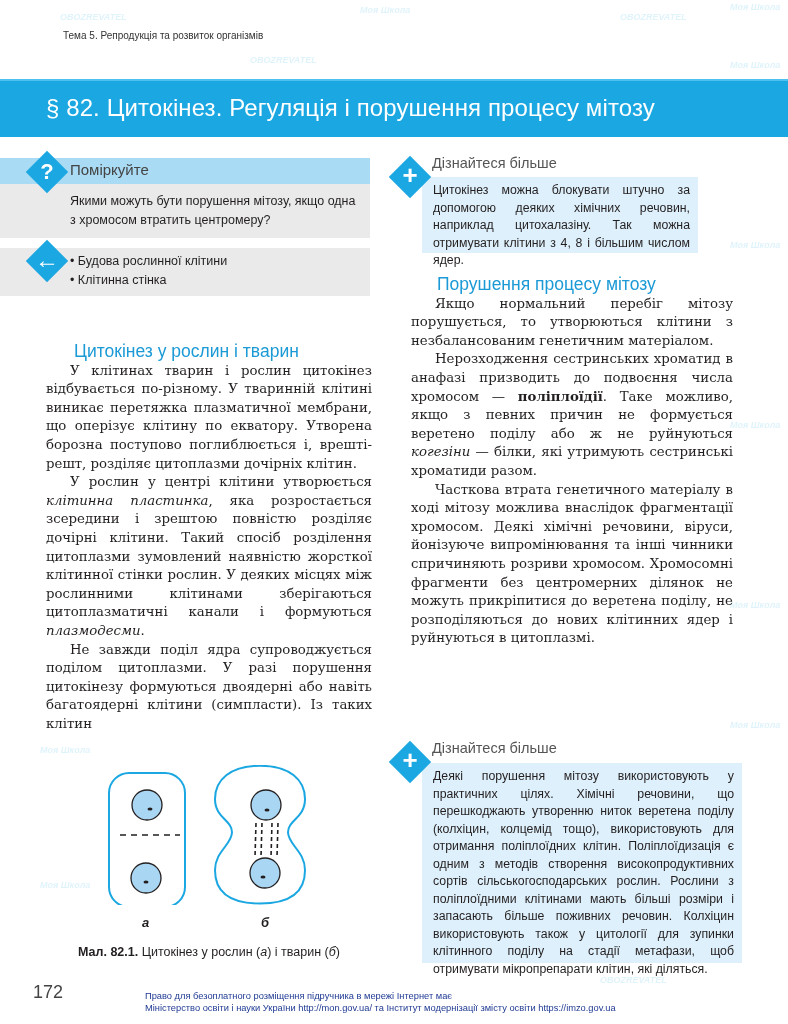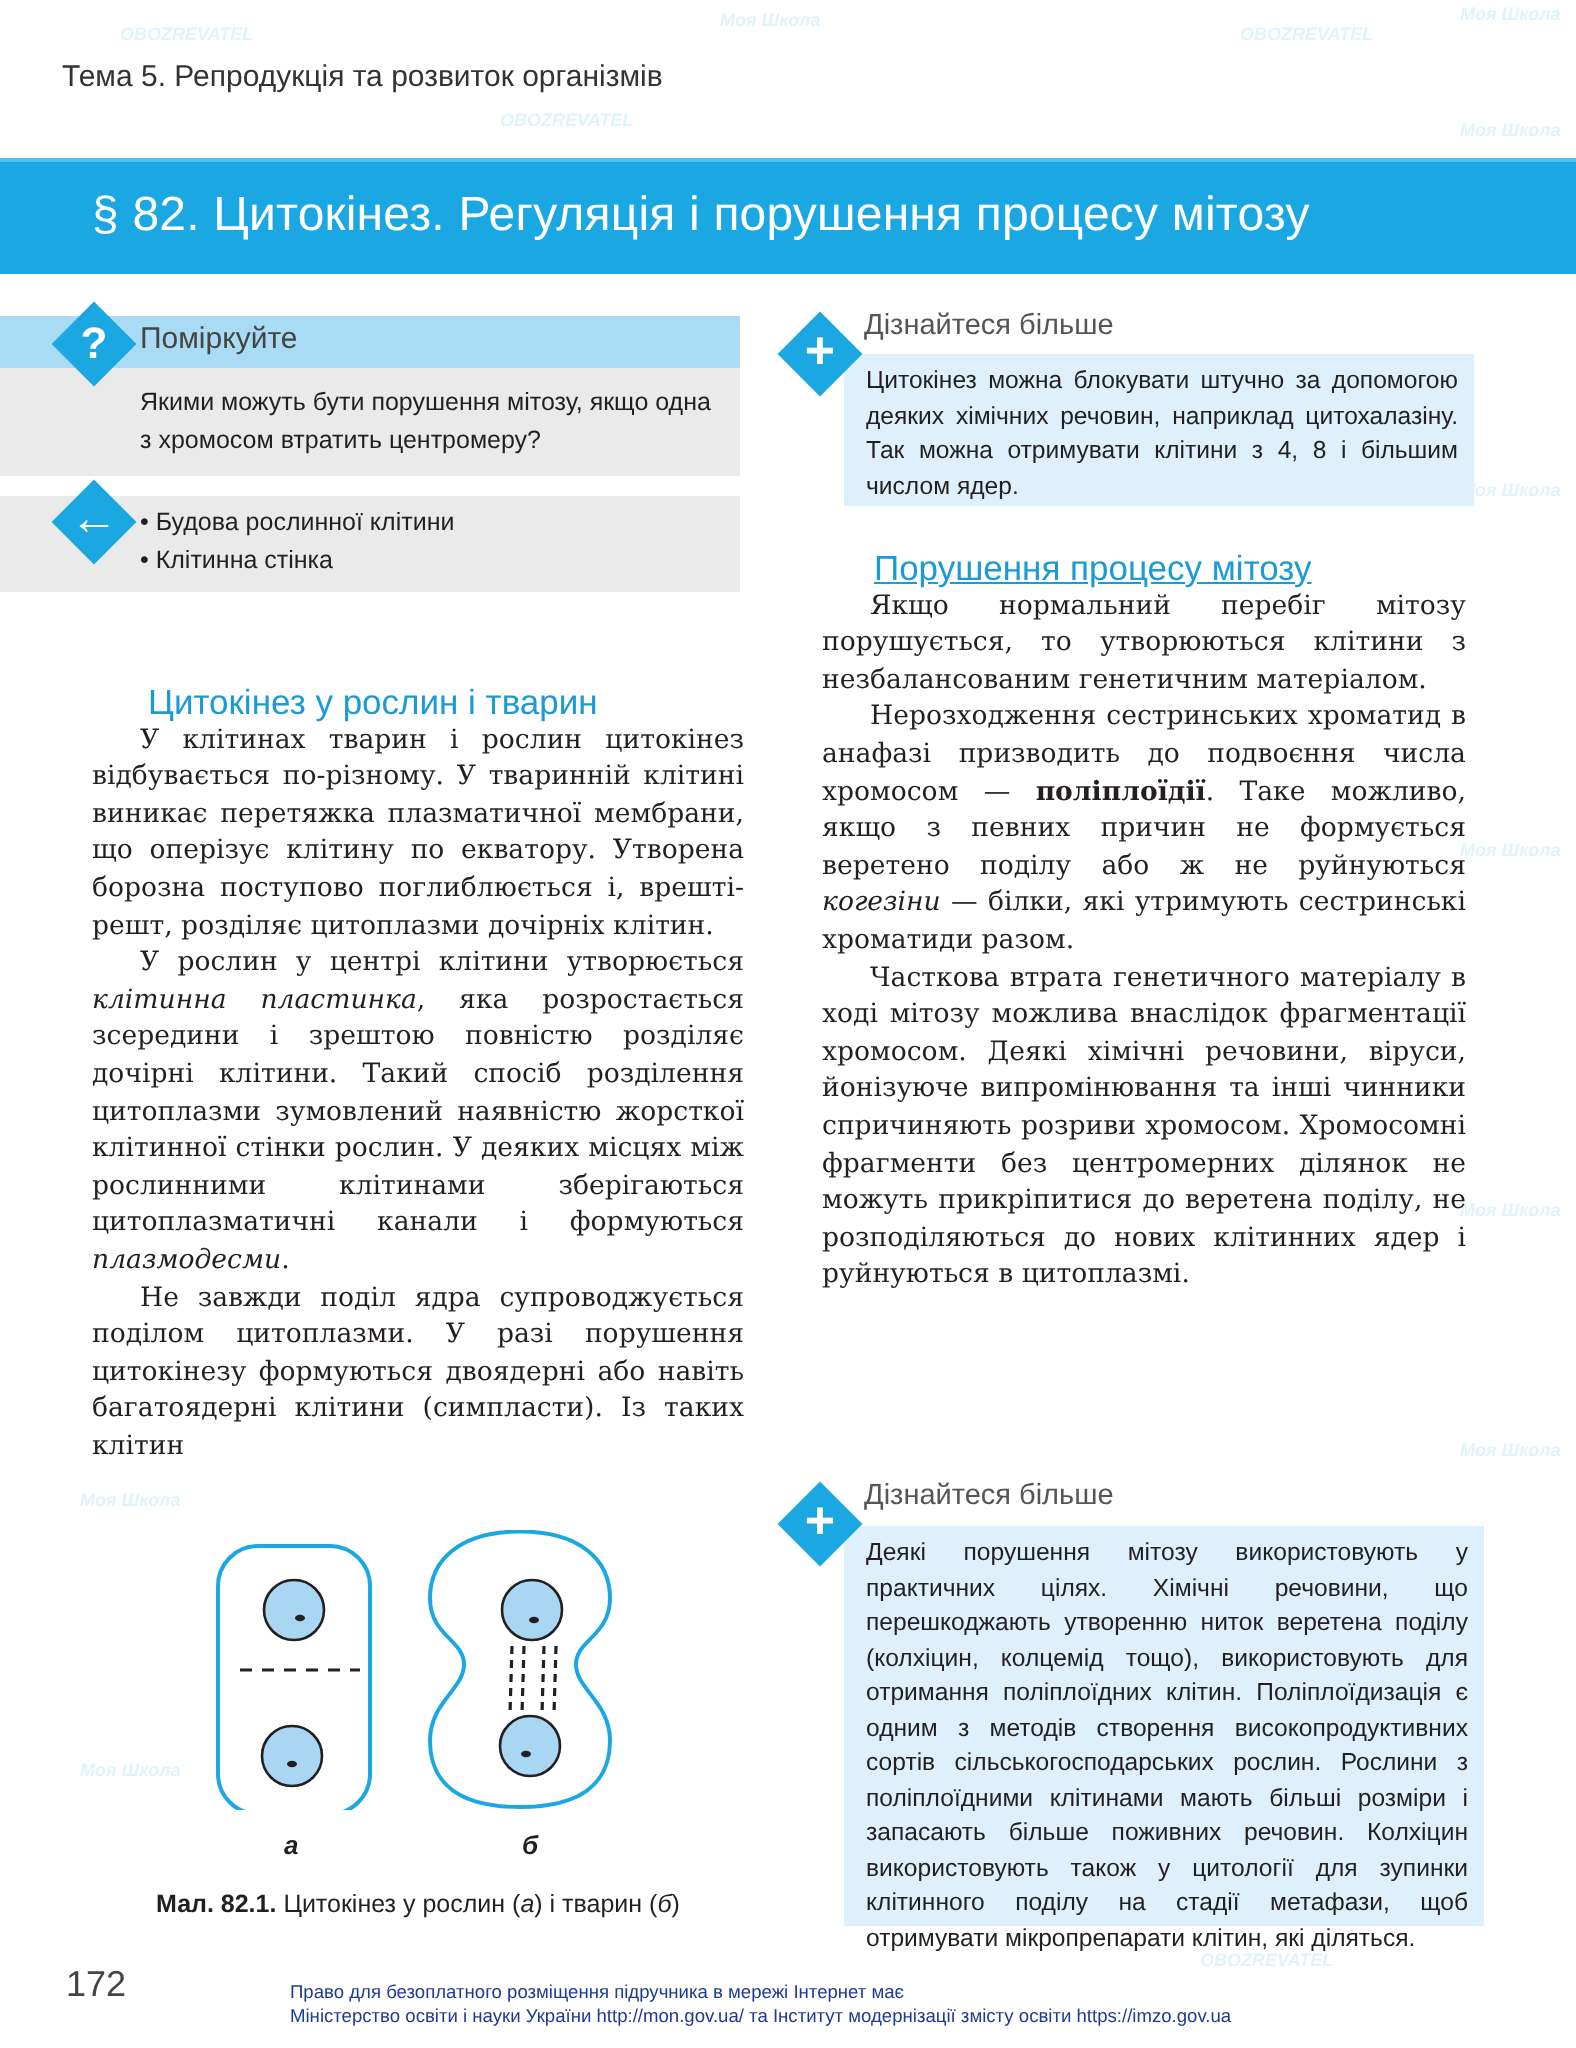--- a/index.html
+++ b/index.html
@@ -1,17 +1,17 @@
 <!DOCTYPE html>
 <html><head>
 <meta charset="utf-8">
 <style>
   * { box-sizing: border-box; margin: 0; padding: 0; }
   body { width: 788px; height: 1024px; background: #ffffff; position: relative; overflow: hidden; font-family: "DejaVu Serif", serif; color: #231f20; }
-  .topic { position: absolute; left: 31px; top: 30px; font-family: "Liberation Sans", sans-serif; font-size: 15px; color: #333; }
+  .topic { position: absolute; left: 63px; top: 30px; font-family: "Liberation Sans", sans-serif; font-size: 10px; color: #333; }
   .banner { position: absolute; left: 0; top: 79px; width: 788px; height: 58px; background: #1ba7e1; border-top: 2px solid #4cc0ee; }
   .banner h1 { position: absolute; left: 46px; top: 13px; font-family: "Liberation Sans", sans-serif; font-weight: normal; font-size: 24px; color: #ffffff; letter-spacing: 0.1px; text-align: center; }
 
   .side-box { position: absolute; left: 0; width: 370px; }
   .side-head { height: 26px; background: #a9dbf4; position: relative; }
   .side-head span { position: absolute; left: 70px; top: 3px; font-family: "Liberation Sans", sans-serif; font-size: 15px; color: #444; }
   .side-body { background: #eaeaea; padding: 8px 14px 9px 70px; font-family: "Liberation Sans", sans-serif; font-size: 12.5px; line-height: 19px; color: #231f20; }
   .diamond { position: absolute; width: 30px; height: 30px; background: #1ba7e1; transform: rotate(45deg); }
   .diamond-glyph { position: absolute; color: #fff; font-family: "Liberation Sans", sans-serif; font-weight: bold; text-align: center; width: 44px; }
 
@@ -71,36 +71,36 @@
   <div class="side-body" style="height:48px;padding-top:4px;">
     <div>• <span>Будова рослинної клітини</span></div>
     <div>• <span>Клітинна стінка</span></div>
   </div>
 </div>
 <div class="diamond" style="left:32px;top:246px;"></div>
 <div class="diamond-glyph" style="left:25px;top:246px;font-size:24px;font-weight:normal;">←</div>
 
 <div class="learn" style="top:150px;">
   <div class="learn-title" style="left:22px;top:5px;">Дізнайтеся більше</div>
-  <div class="learn-body" style="left:12px;top:27px;width:315px;height:76px;padding:5px 8px 6px 11px;">
+  <div class="learn-body" style="left:12px;top:27px;width:276px;height:76px;padding:5px 8px 6px 11px;">
     <div>Цитокінез можна блокувати штучно за допомогою деяких хімічних речовин, наприклад цитохалазіну. Так можна отримувати клітини з 4, 8 і більшим числом ядер.</div>
   </div>
 </div>
 <div class="diamond" style="left:395px;top:162px;"></div>
 <div class="diamond-glyph" style="left:388px;top:160px;font-size:26px;">+</div>
 
 <div class="col" style="left:46px;top:342px;width:326px;">
   <p class="sec-title" style="padding-left:28px;">Цитокінез у рослин і тварин</p>
   <p>У клітинах тварин і рослин цитокінез відбувається по-різному. У тваринній клітині виникає перетяжка плазматичної мембрани, що оперізує клітину по екватору. Утворена борозна поступово поглиблюється і, врешті-решт, розділяє цитоплазми дочірніх клітин.</p>
   <p><span>У рослин у центрі клітини утворюється </span><i>клітинна пластинка</i><span>, яка розростається зсередини і зрештою повністю розділяє дочірні клітини. Такий спосіб розділення цитоплазми зумовлений наявністю жорсткої клітинної стінки рослин. У деяких місцях між рослинними клітинами зберігаються цитоплазматичні канали і формуються </span><i>плазмодесми</i><span>.</span></p>
   <p>Не завжди поділ ядра супроводжується поділом цитоплазми. У разі порушення цитокінезу формуються двоядерні або навіть багатоядерні клітини (симпласти). Із таких клітин</p>
 </div>
 
 <div class="col" style="left:411px;top:269px;width:322px;">
-  <p class="sec-title" style="padding-left:26px;margin-top:6px;text-decoration:underline;">Порушення процесу мітозу</p>
+  <p class="sec-title" style="padding-left:26px;margin-top:6px;">Порушення процесу мітозу</p>
   <p>Якщо нормальний перебіг мітозу порушується, то утворюються клітини з незбалансованим генетичним матеріалом.</p>
   <p><span>Нерозходження сестринських хроматид в анафазі призводить до подвоєння числа хромосом — </span><b>поліплоїдії</b><span>. Таке можливо, якщо з певних причин не формується веретено поділу або ж не руйнуються </span><i>когезіни</i><span> — білки, які утримують сестринські хроматиди разом.</span></p>
   <p>Часткова втрата генетичного матеріалу в ході мітозу можлива внаслідок фрагментації хромосом. Деякі хімічні речовини, віруси, йонізуюче випромінювання та інші чинники спричиняють розриви хромосом. Хромосомні фрагменти без центромерних ділянок не можуть прикріпитися до веретена поділу, не розподіляються до нових клітинних ядер і руйнуються в цитоплазмі.</p>
 </div>
 
 <div class="learn" style="top:735px;">
   <div class="learn-title" style="left:22px;top:5px;">Дізнайтеся більше</div>
   <div class="learn-body" style="left:12px;top:28px;width:320px;height:200px;padding:5px 8px 6px 11px;">
     <div>Деякі порушення мітозу використовують у практичних цілях. Хімічні речовини, що перешкоджають утворенню ниток веретена поділу (колхіцин, колцемід тощо), використовують для отримання поліплоїдних клітин. Поліплоїдизація є одним з методів створення високопродуктивних сортів сільськогосподарських рослин. Рослини з поліплоїдними клітинами мають більші розміри і запасають більше поживних речовин. Колхіцин використовують також у цитології для зупинки клітинного поділу на стадії метафази, щоб отримувати мікропрепарати клітин, які діляться.</div>
   </div>

